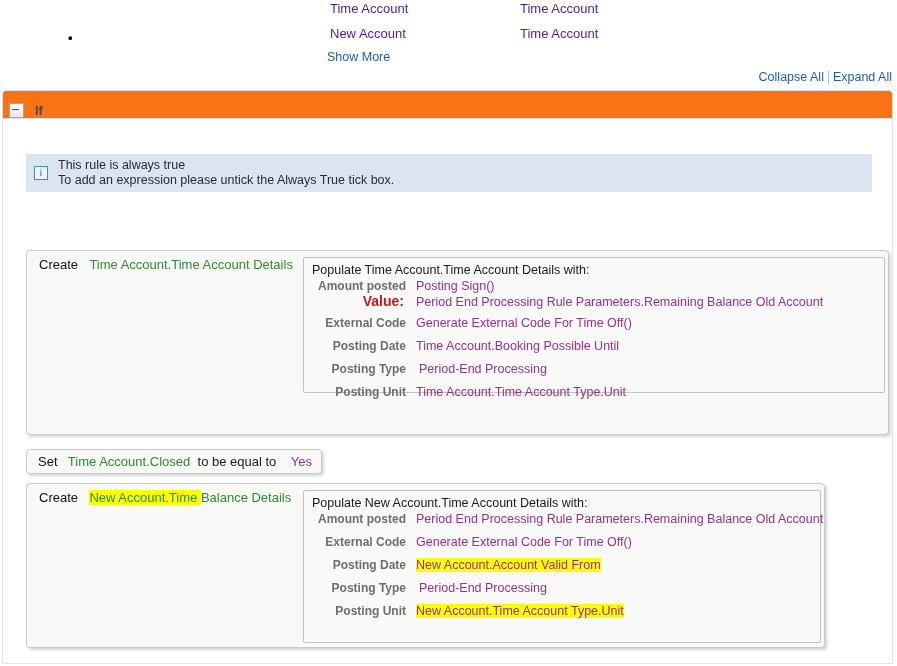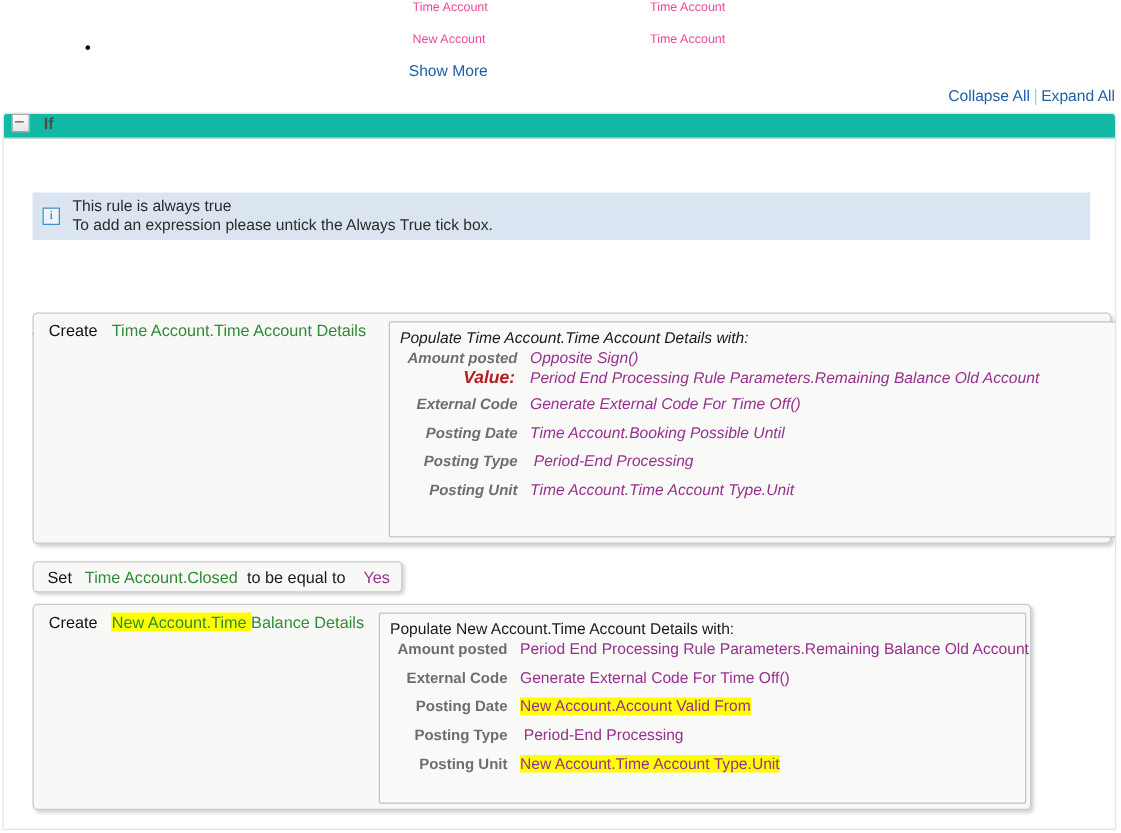--- a/index.html
+++ b/index.html
@@ -26,22 +26,22 @@
     position: absolute;
     left: 68px;
     top: 31px;
     font-size: 13px;
     font-weight: bold;
     color: #000;
     line-height: 1;
   }
   .top-col {
     position: absolute;
-    font-size: 10px;
-    color: #ec4899;
+    font-size: 13px;
+    color: #4c1d95;
     text-align: right;
   }
   .col-a { left: 330px; }
   .col-b { left: 520px; }
   .top-row-1 { top: 1px; }
   .top-row-2 { top: 26px; }
   .show-more {
     position: absolute;
     left: 327px;
     top: 50px;
@@ -78,25 +78,25 @@
     height: 574px;
     background: #ffffff;
     border: 1px solid #e3e3e3;
     border-radius: 4px 4px 0 0;
     box-sizing: border-box;
     overflow: hidden;
   }
 
   
   .sec-header {
-    height: 20px;
-    background: #14b8a6;
+    height: 28px;
+    background: #f97316;
     border-bottom: 1px solid #e0e0e0;
     display: flex;
-    align-items: flex-start;
+    align-items: flex-end;
     padding-left: 6px;
     box-sizing: border-box;
   }
   .collapse-box {
     width: 13px;
     height: 13px;
     background: linear-gradient(#fdfdfd, #e6e6e6);
     border: 1px solid #a8a8a8;
     border-radius: 1px;
     position: relative;
@@ -195,21 +195,21 @@
 
   .inner-panel {
     position: absolute;
     top: 6px;
     background: #f9f9f7;
     border: 1px solid #c2c2c2;
     border-radius: 2px;
     box-sizing: border-box;
     padding: 5px 8px 6px 8px;
   }
-  .inner-1 { left: 284px; width: 582px; height: 173px; font-style: italic; }
+  .inner-1 { left: 276px; width: 582px; height: 136px; }
   .inner-2 { left: 276px; width: 518px; height: 153px; }
 
   .inner-title {
     font-size: 12.5px;
     color: #1a1a1a;
     margin-bottom: 2px;
     white-space: nowrap;
   }
   .field-row {
     display: flex;
@@ -293,21 +293,21 @@
     <div class="blk-left blk-left-1">
       <span class="kw">Create</span>
       <span class="ref" style="margin-left:8px;">Time Account.Time Account Details</span>
     </div>
 
     <div class="inner-panel inner-1">
       <div class="inner-title">Populate Time Account.Time Account Details with:</div>
 
       <div class="field-row">
         <div class="f-label">Amount posted</div>
-        <div class="f-value">Opposite Sign()</div>
+        <div class="f-value">Posting Sign()</div>
       </div>
       <div class="sub-row">
         <div class="sub-label">Value:</div>
         <div class="f-value">Period End Processing Rule Parameters.Remaining Balance Old Account</div>
       </div>
 
       <div class="spacer-row"></div>
 
       <div class="field-row">
         <div class="f-label">External Code</div>

